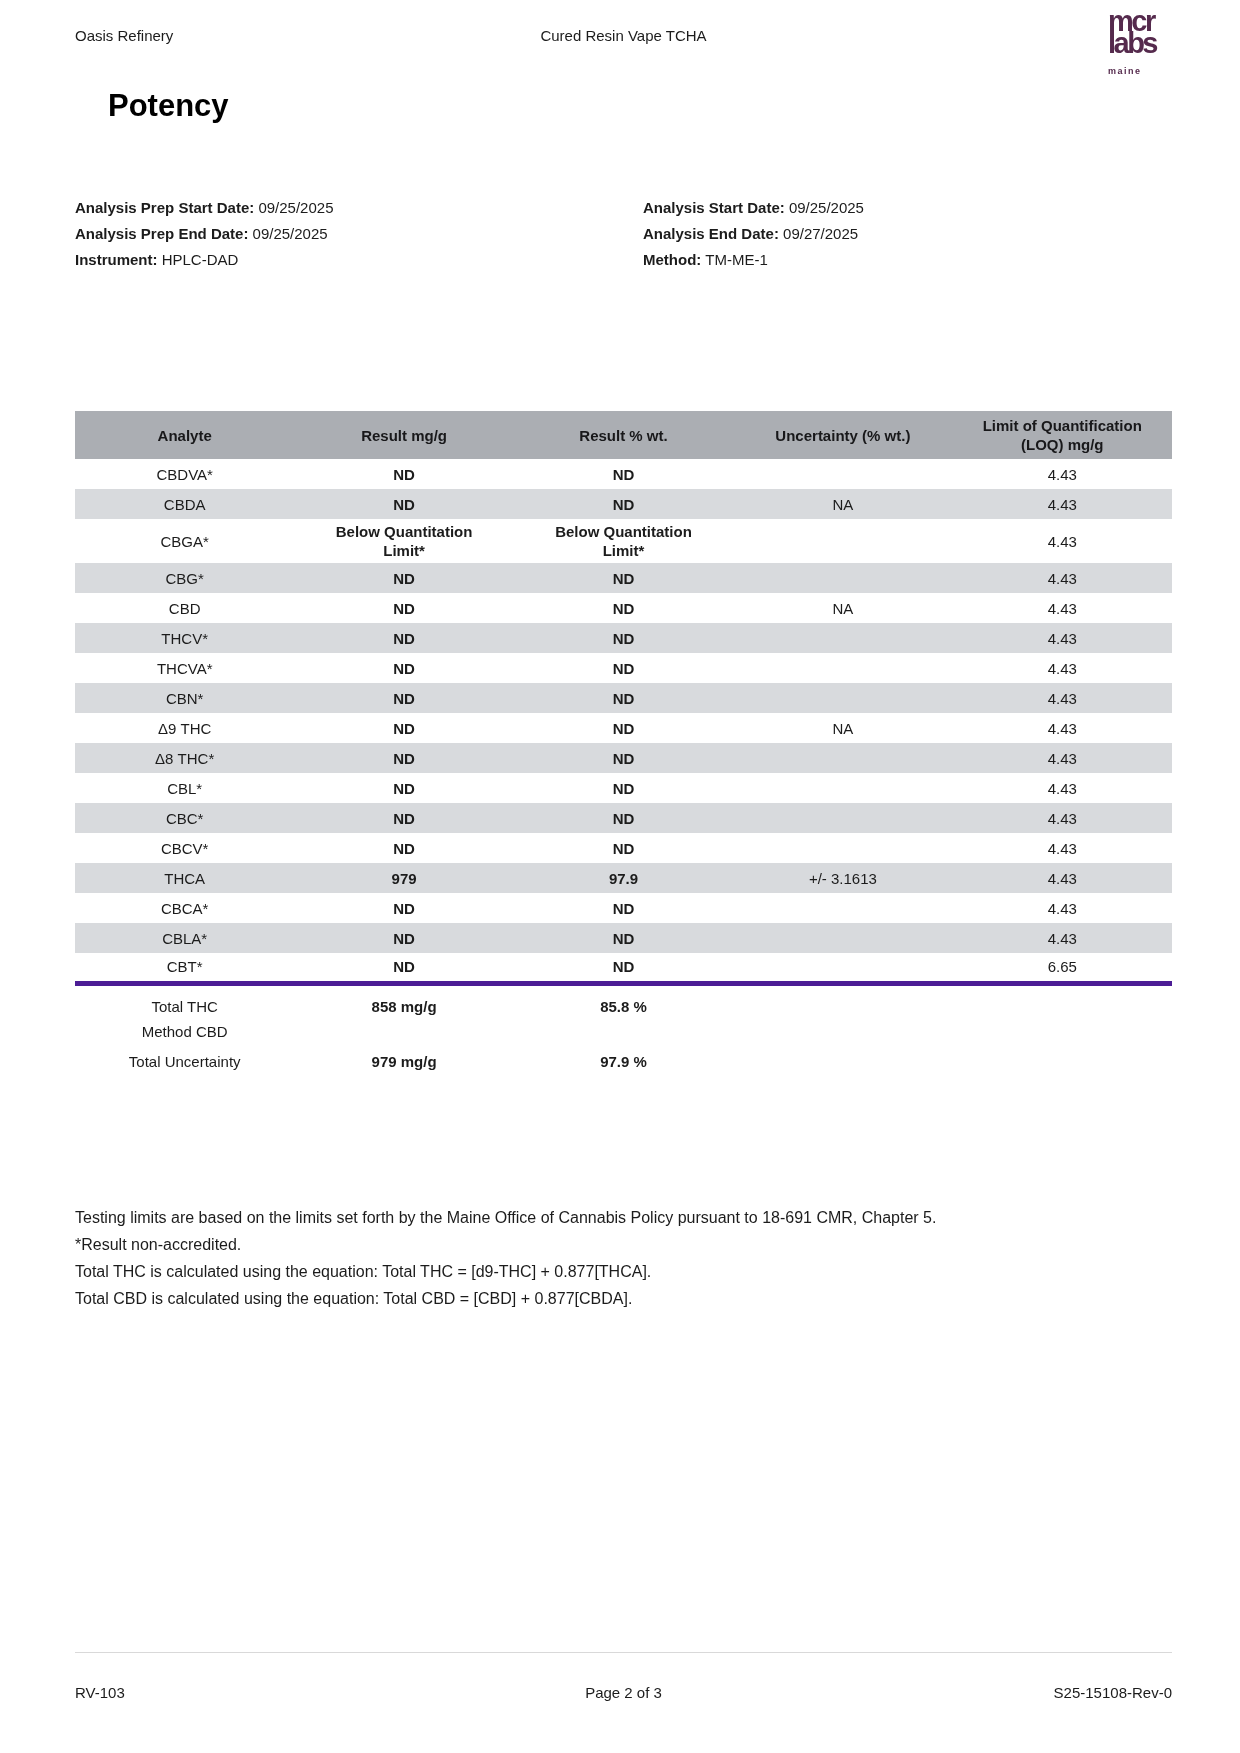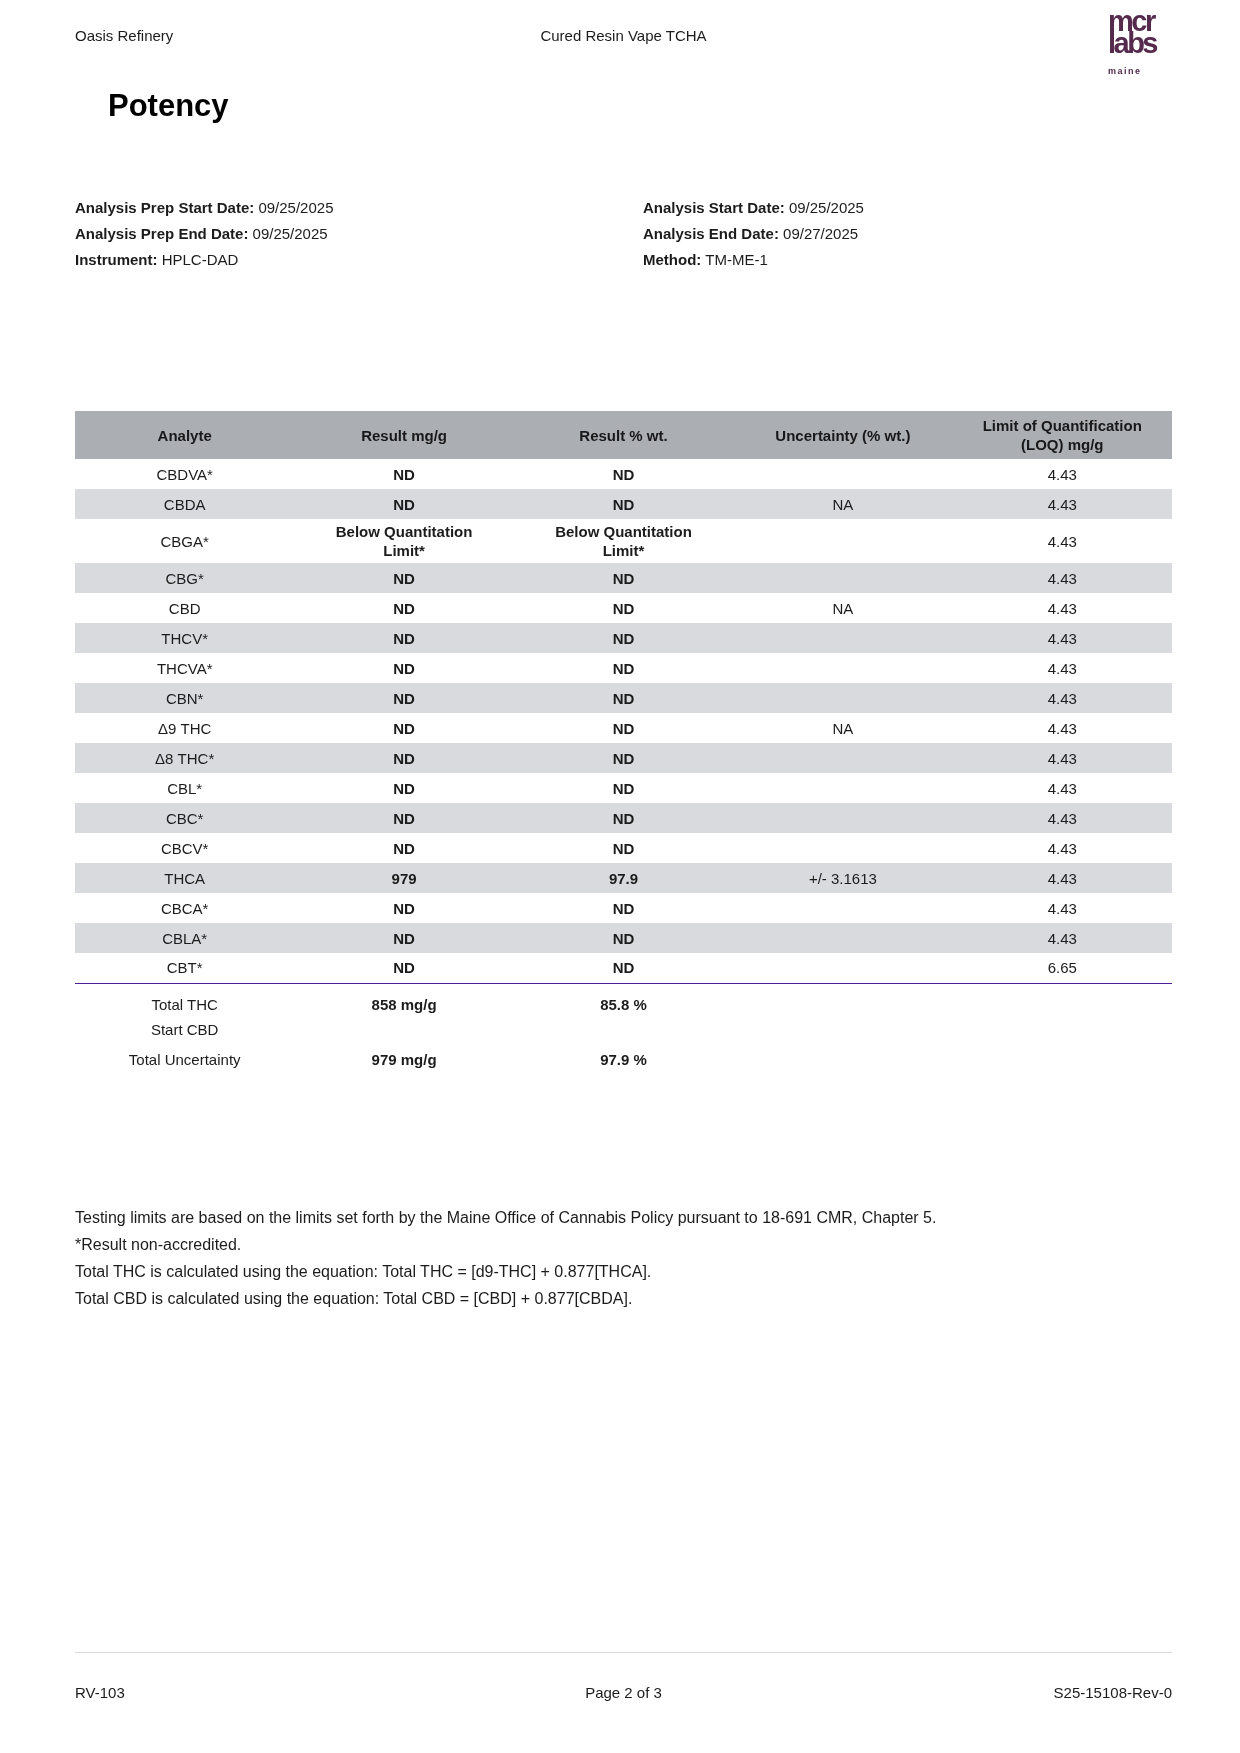--- a/index.html
+++ b/index.html
@@ -43,21 +43,21 @@
   thead th{
     background:var(--table-header-bg);height:48px;font-weight:700;font-size:15px;
     text-align:center;vertical-align:middle;padding:4px 12px;line-height:19px;color:#18181a;
   }
   tbody.rows td{
     height:30px;text-align:center;vertical-align:middle;font-size:15px;
     padding:3px 20px;line-height:19px;
   }
   tbody.rows tr:nth-child(even){background:var(--row-alt-bg);}
   tbody.rows td:nth-child(2),tbody.rows td:nth-child(3){font-weight:700;}
-  tbody.rows{border-bottom:1px solid #4c1d95;}
+  tbody.rows{border-bottom:5px solid #4c1d95;}
   tbody.totals td{
     height:30px;text-align:center;vertical-align:middle;font-size:15px;padding:2px 20px;
   }
   tbody.totals tr:first-child td{padding-top:12px;}
   tbody.totals td:nth-child(2),tbody.totals td:nth-child(3){font-weight:700;}
 
   
   .footnotes{position:absolute;top:1204px;left:75px;width:1097px;font-size:16px;line-height:27px;}
 
   
@@ -269,21 +269,21 @@
 
           <tr>
             <td>Total THC</td>
             <td>858 mg/g</td>
             <td>85.8 %</td>
             <td></td>
             <td></td>
           </tr>
 
           <tr>
-            <td>Start CBD</td>
+            <td>Method CBD</td>
             <td></td>
             <td></td>
             <td></td>
             <td></td>
           </tr>
 
           <tr>
             <td>Total Uncertainty</td>
             <td>979 mg/g</td>
             <td>97.9 %</td>

